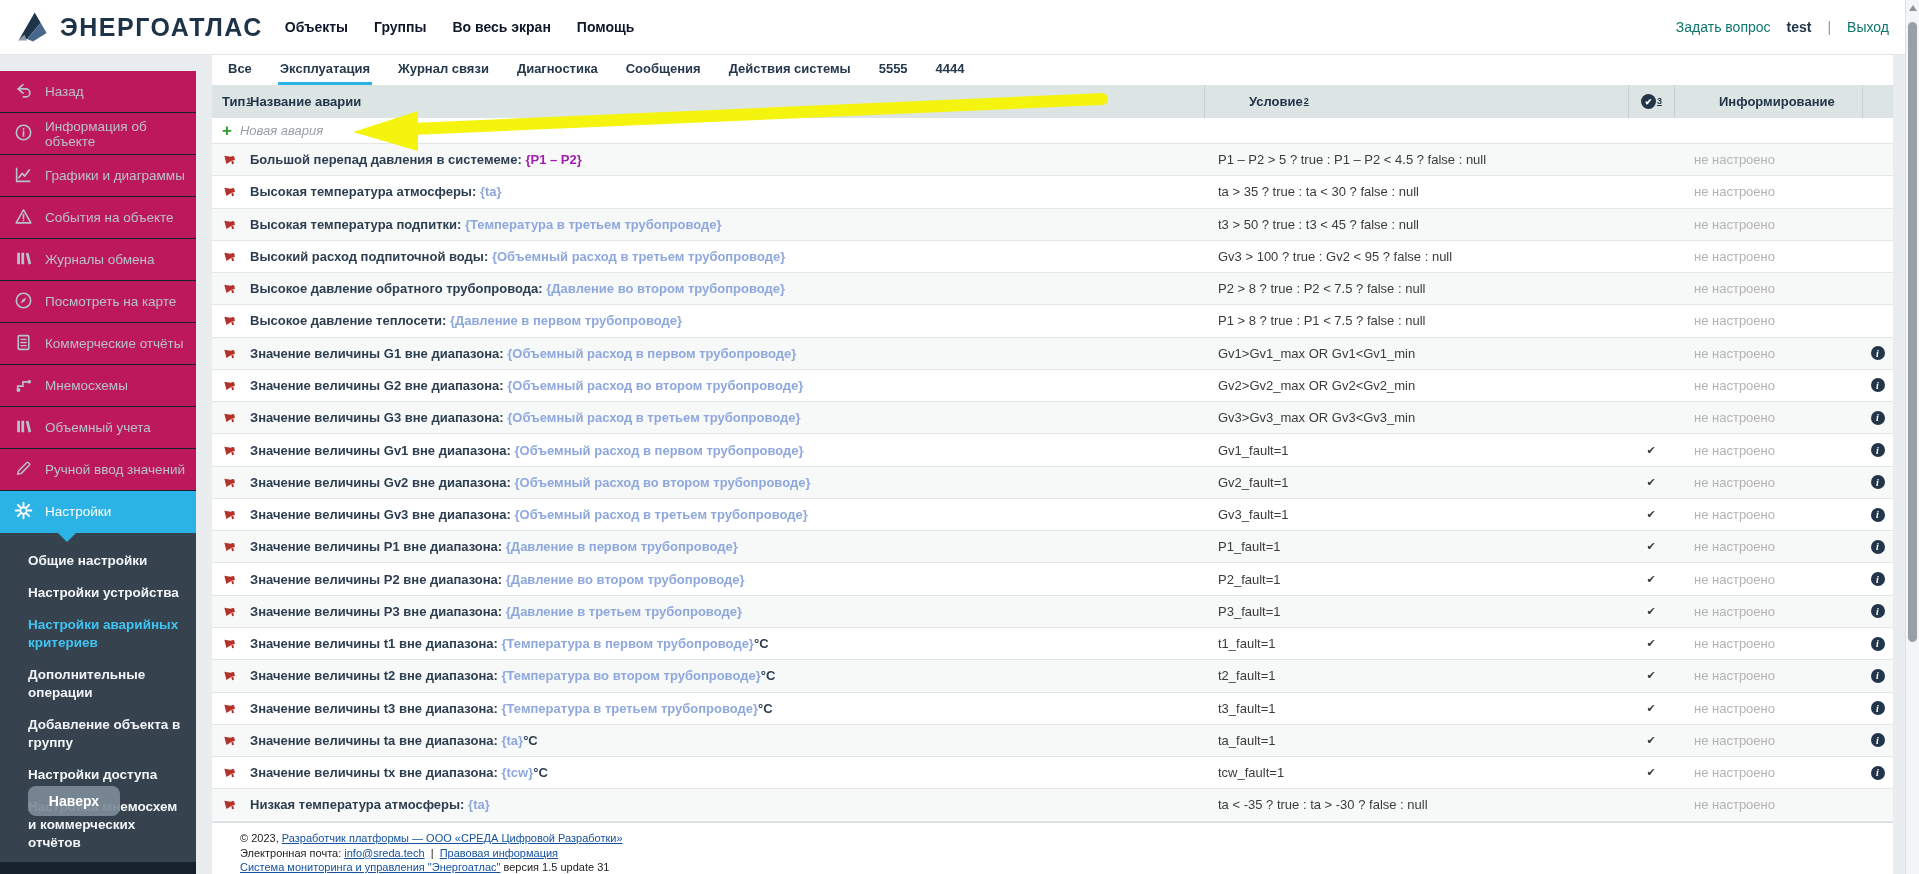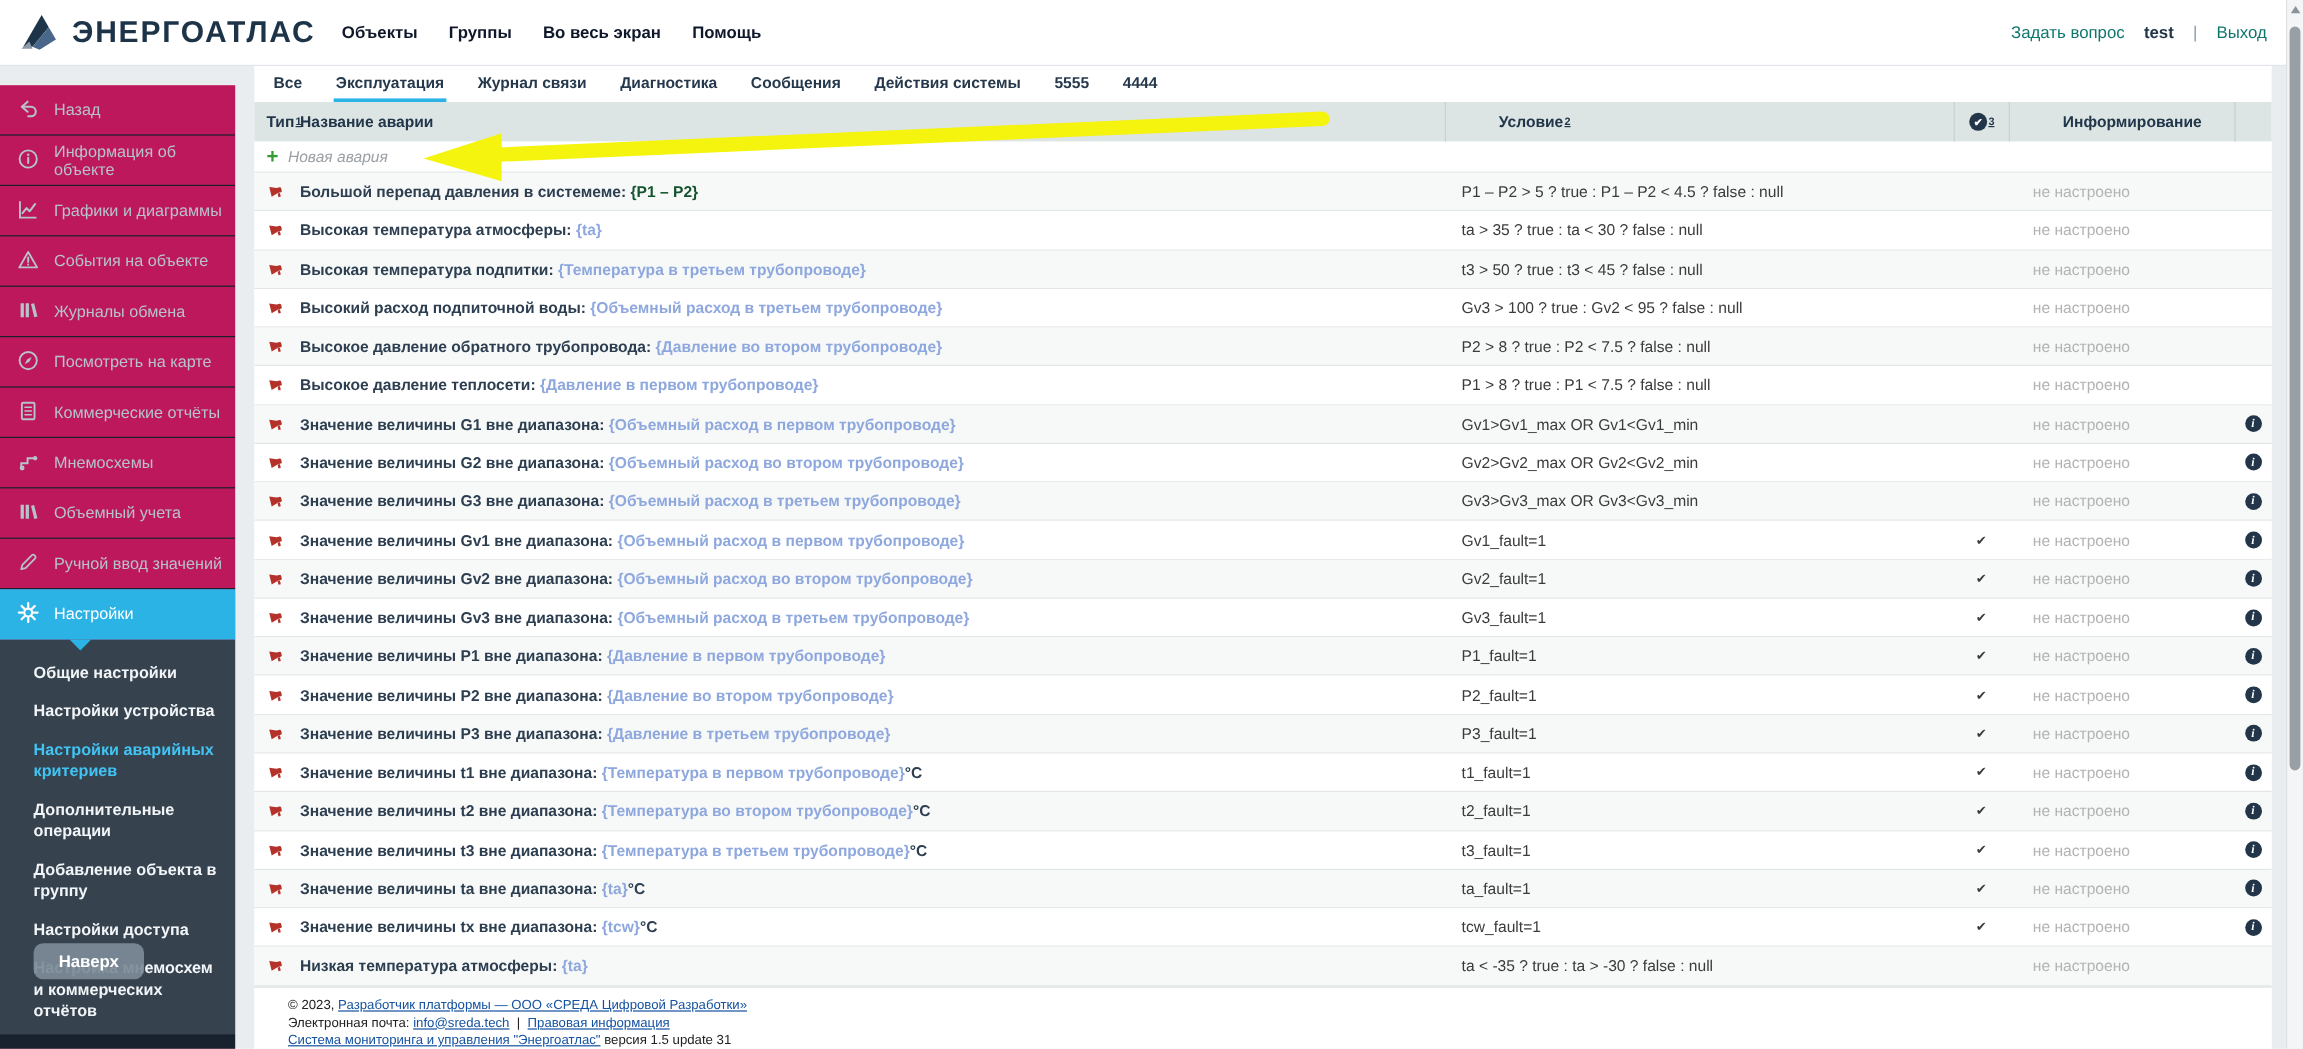--- a/index.html
+++ b/index.html
@@ -51,21 +51,21 @@
   .plus { color:#2f9e2f; font-weight:700; font-size:17px; line-height:1; }
   .newlabel { font-style:italic; color:#9aa0a5; font-size:13px; }
 
   .trow { height:32.28px; border-bottom:1px solid #e3e6e6; font-size:13px; background:#fff; }
   .trow.alt { background:#f7f8f8; }
   .c-type { display:flex; justify-content:center; }
   .megaphone { display:inline-flex; cursor:pointer; }
   .megaphone svg { width:15px; height:15px; }
   .c-name { color:#2c3e50; font-weight:700; white-space:nowrap; overflow:hidden; cursor:pointer; padding-left:2px; }
   .var { color:#8ea8de; }
-  .var.plain { color:#14532d;margin-top:44px; }
+  .var.plain { color:#a21caf;margin-top:44px; }
   .sfx { color:#2c3e50; }
   .c-cond { padding-left:14px; color:#3b3b3b; white-space:nowrap; overflow:hidden; }
   .c-check { text-align:center; color:#3c3c3c; font-size:11px; }
   .c-inf { padding-left:20px; color:#b3b3b3; }
   .c-infoicon { display:flex; justify-content:center; }
   .iinfo { width:14px; height:14px; border-radius:50%; background:#223549; color:#fff; font-family:"Liberation Serif",serif; font-style:italic; font-weight:700; font-size:10px; display:flex; align-items:center; justify-content:center; cursor:pointer; }
 
   .footer { position:absolute; left:0; right:0; top:767px; bottom:0; background:#fff; border-top:1px solid #d9dde0; padding:8px 0 0 28px; font-size:11px; color:#222; line-height:14.5px; }
   .footer a { color:#1552a0; text-decoration:underline; }
 

